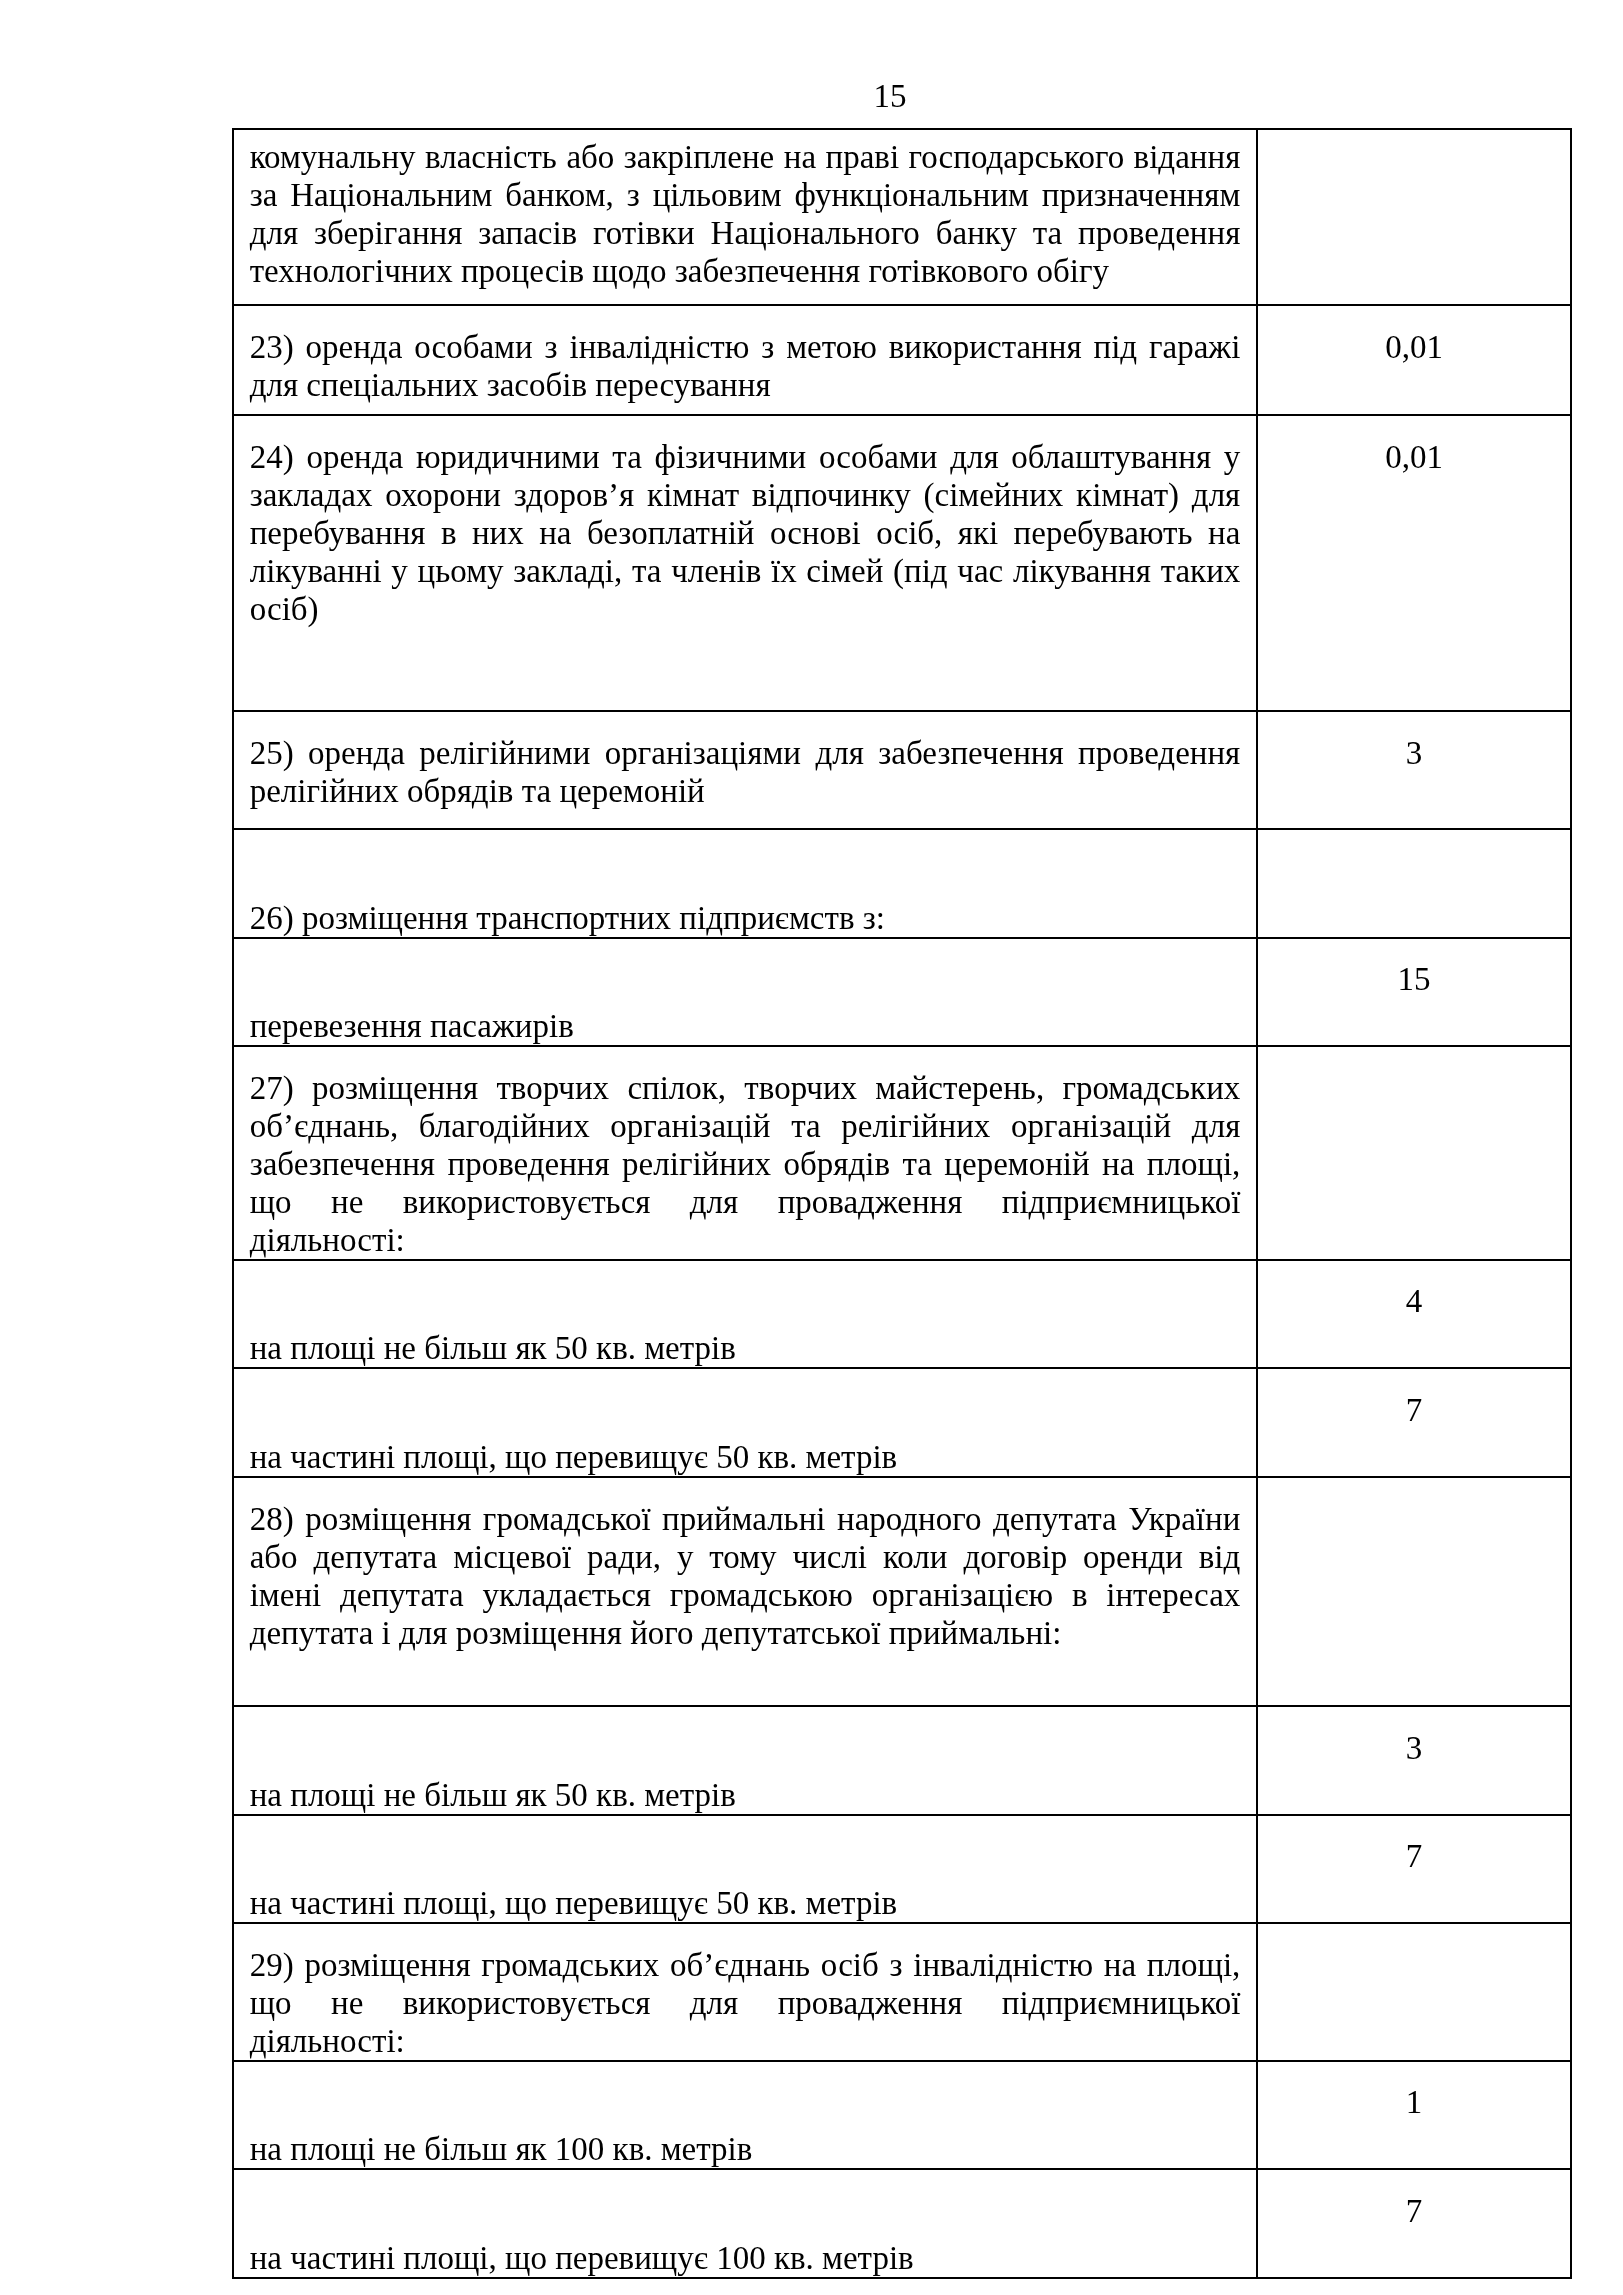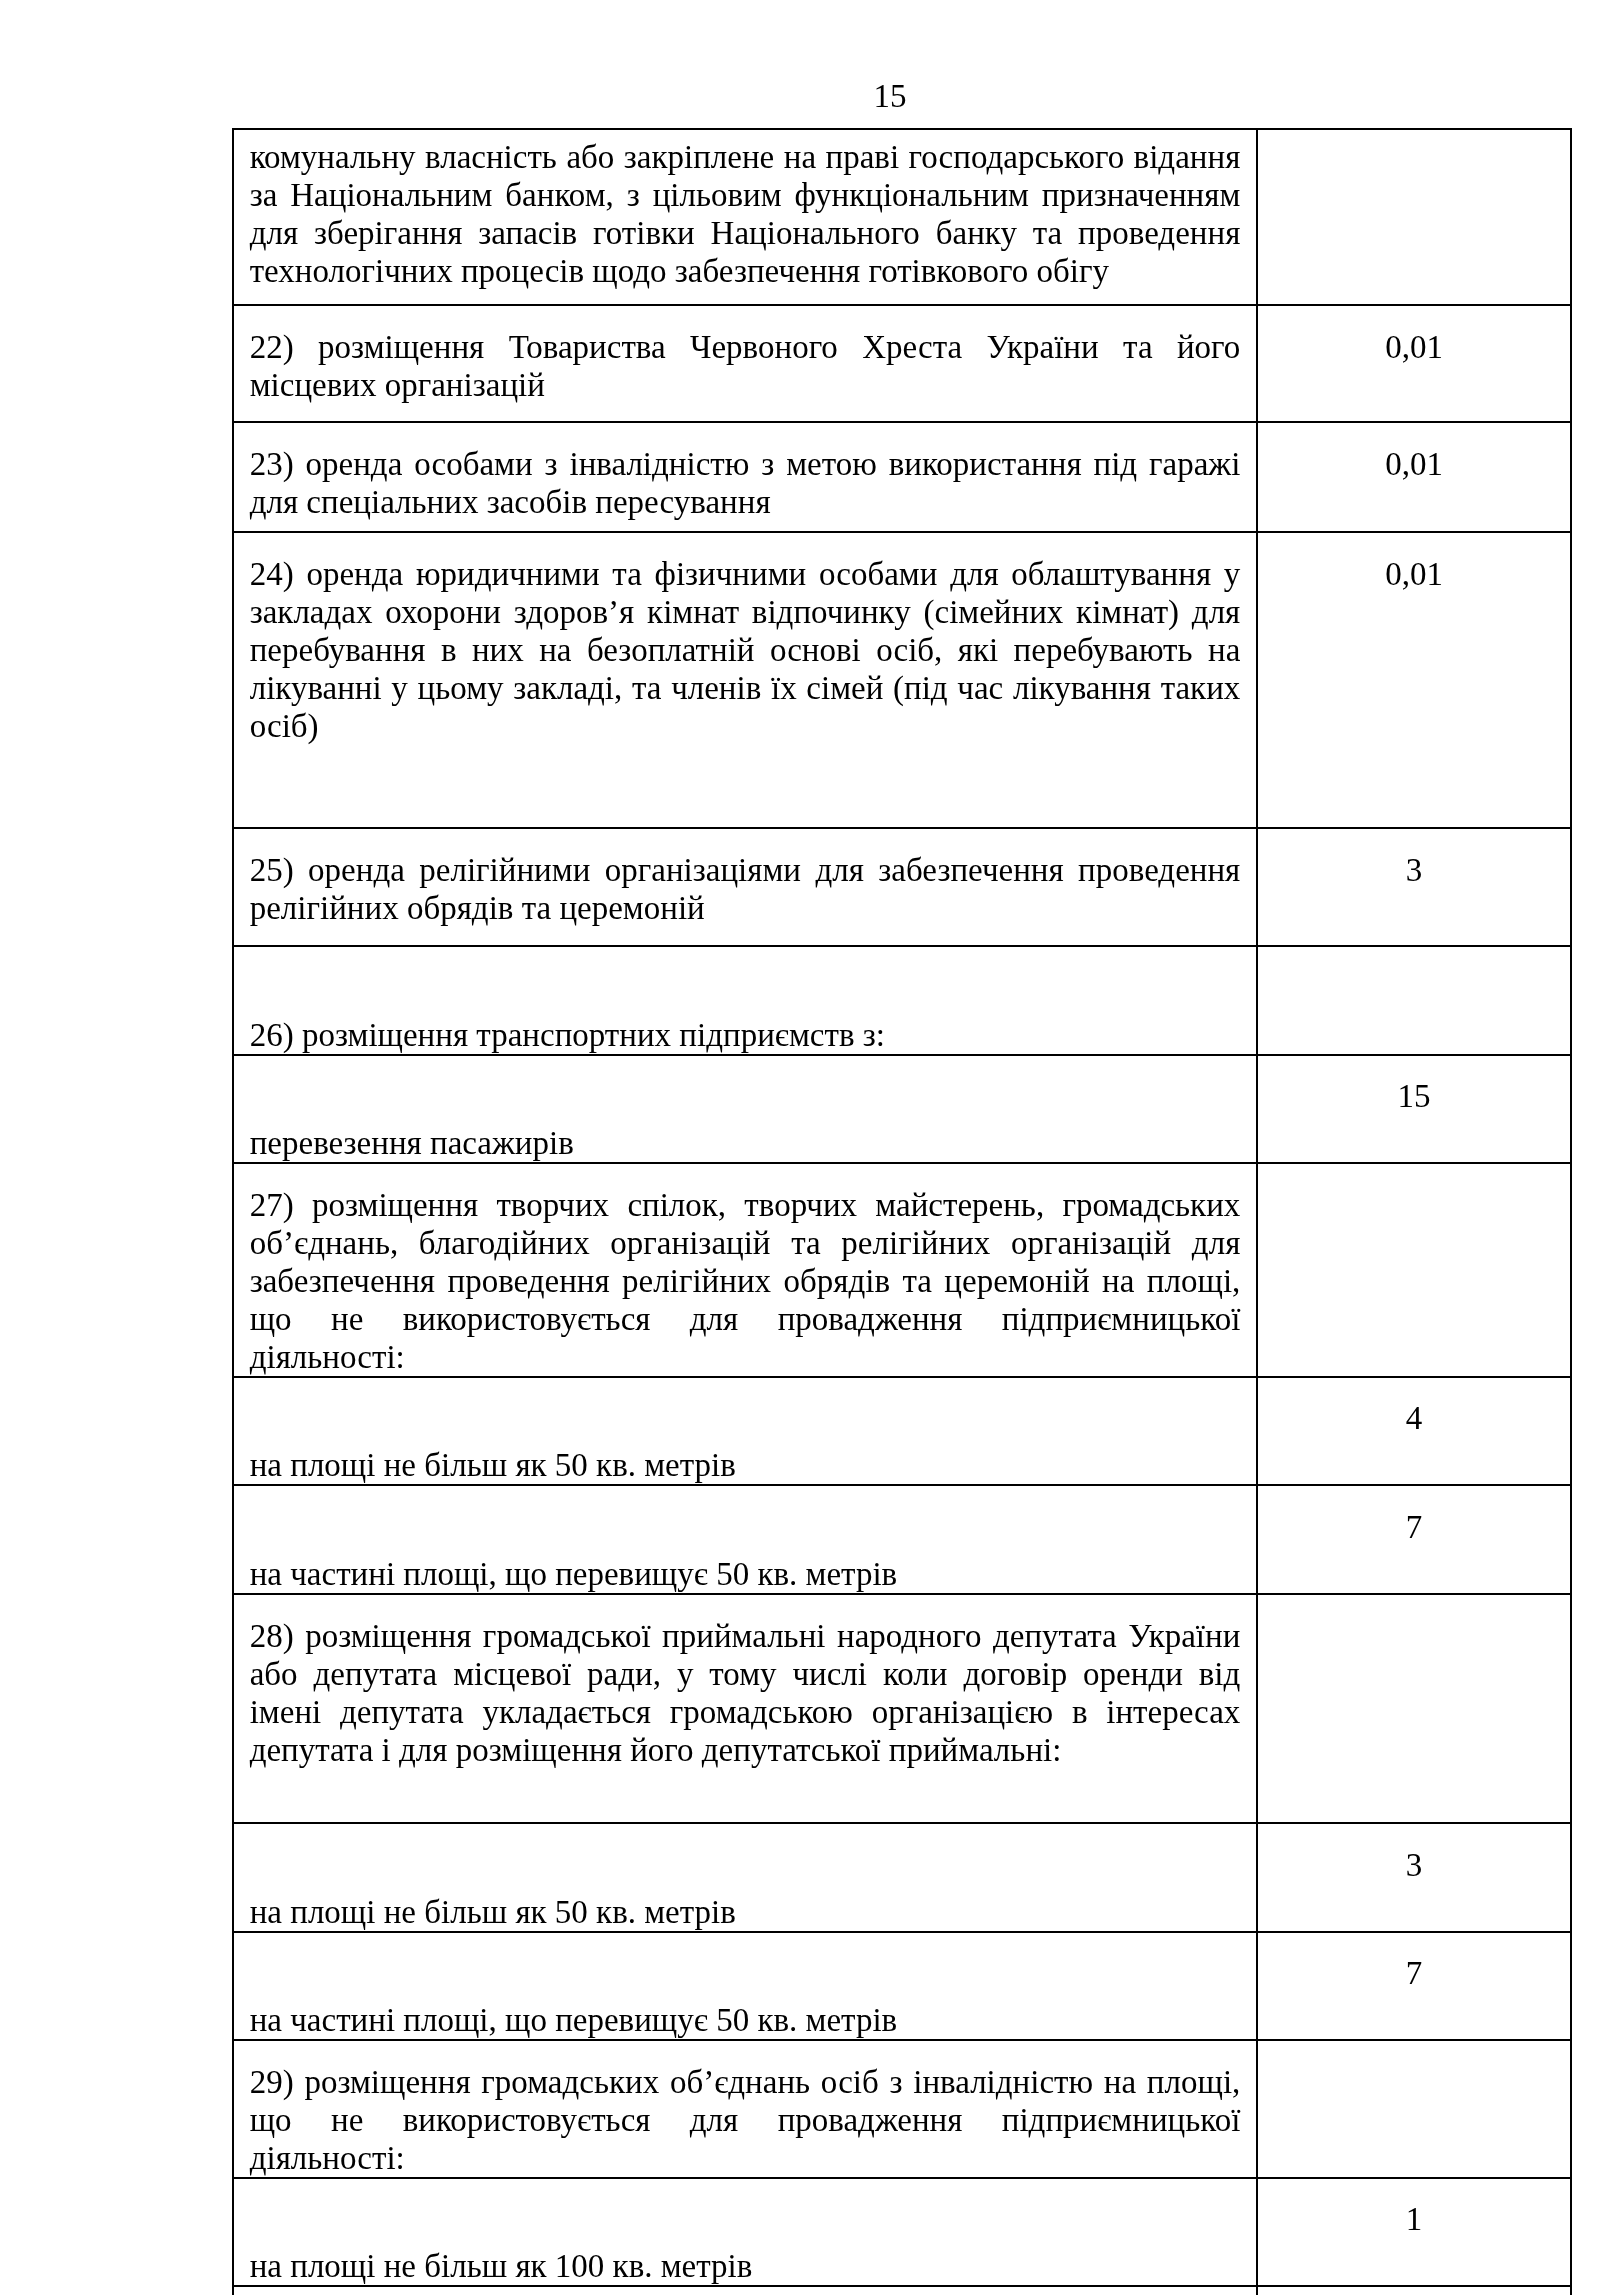--- a/index.html
+++ b/index.html
@@ -34,28 +34,20 @@
 <div class="page-number">15</div>
 
 <table class="rates">
   <tbody id="rows">
     <tr class="first" style="height: 176px;">
       <td class="desc">
           <div class="cell-inner">комунальну власність або закріплене на праві господарського відання за Національним банком, з цільовим функціональним призначенням для зберігання запасів готівки Національного банку та проведення технологічних процесів щодо забезпечення готівкового обігу</div>
         </td>
       <td class="val">
           <div class="cell-inner"></div>
-        </td>
-    </tr>
-    <tr style="height: 117px;">
-      <td class="desc">
-          <div class="cell-inner">22) розміщення Товариства Червоного Хреста України та його місцевих організацій</div>
-        </td>
-      <td class="val">
-          <div class="cell-inner">0,01</div>
         </td>
     </tr>
     <tr style="height: 110px;">
       <td class="desc">
           <div class="cell-inner">23) оренда особами з інвалідністю з метою використання під гаражі для спеціальних засобів пересування</div>
         </td>
       <td class="val">
           <div class="cell-inner">0,01</div>
         </td>
     </tr>

